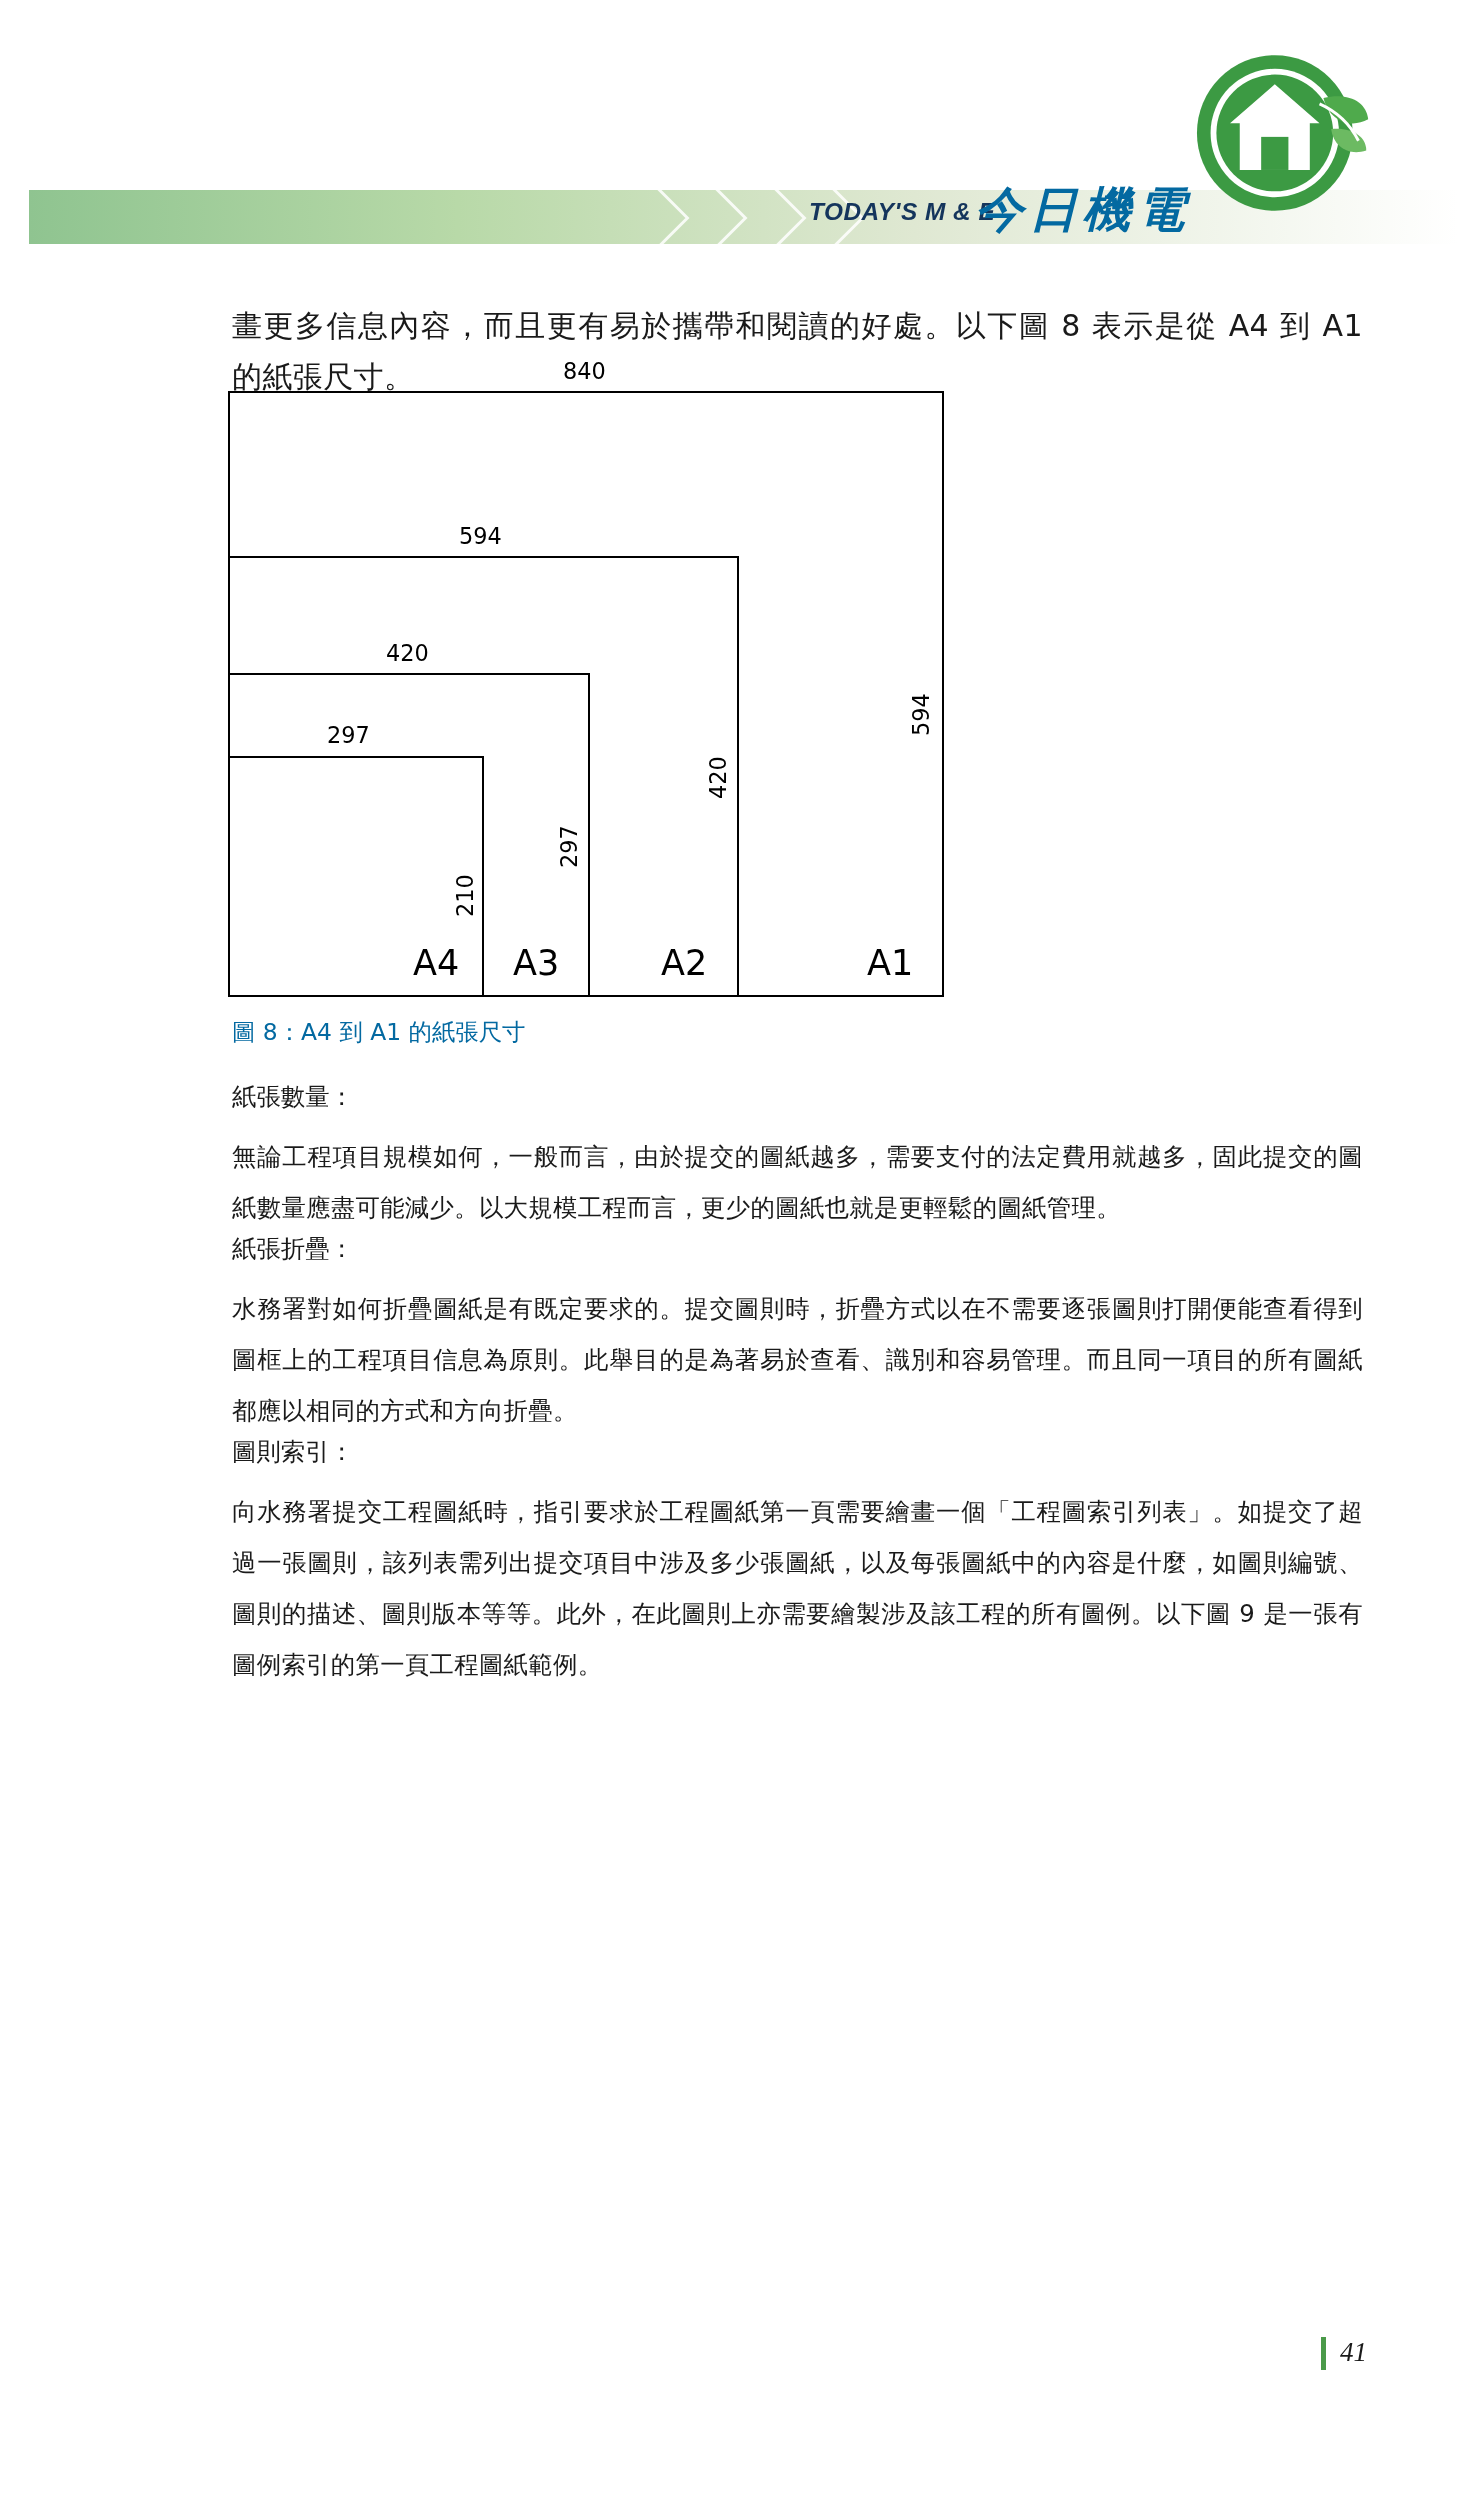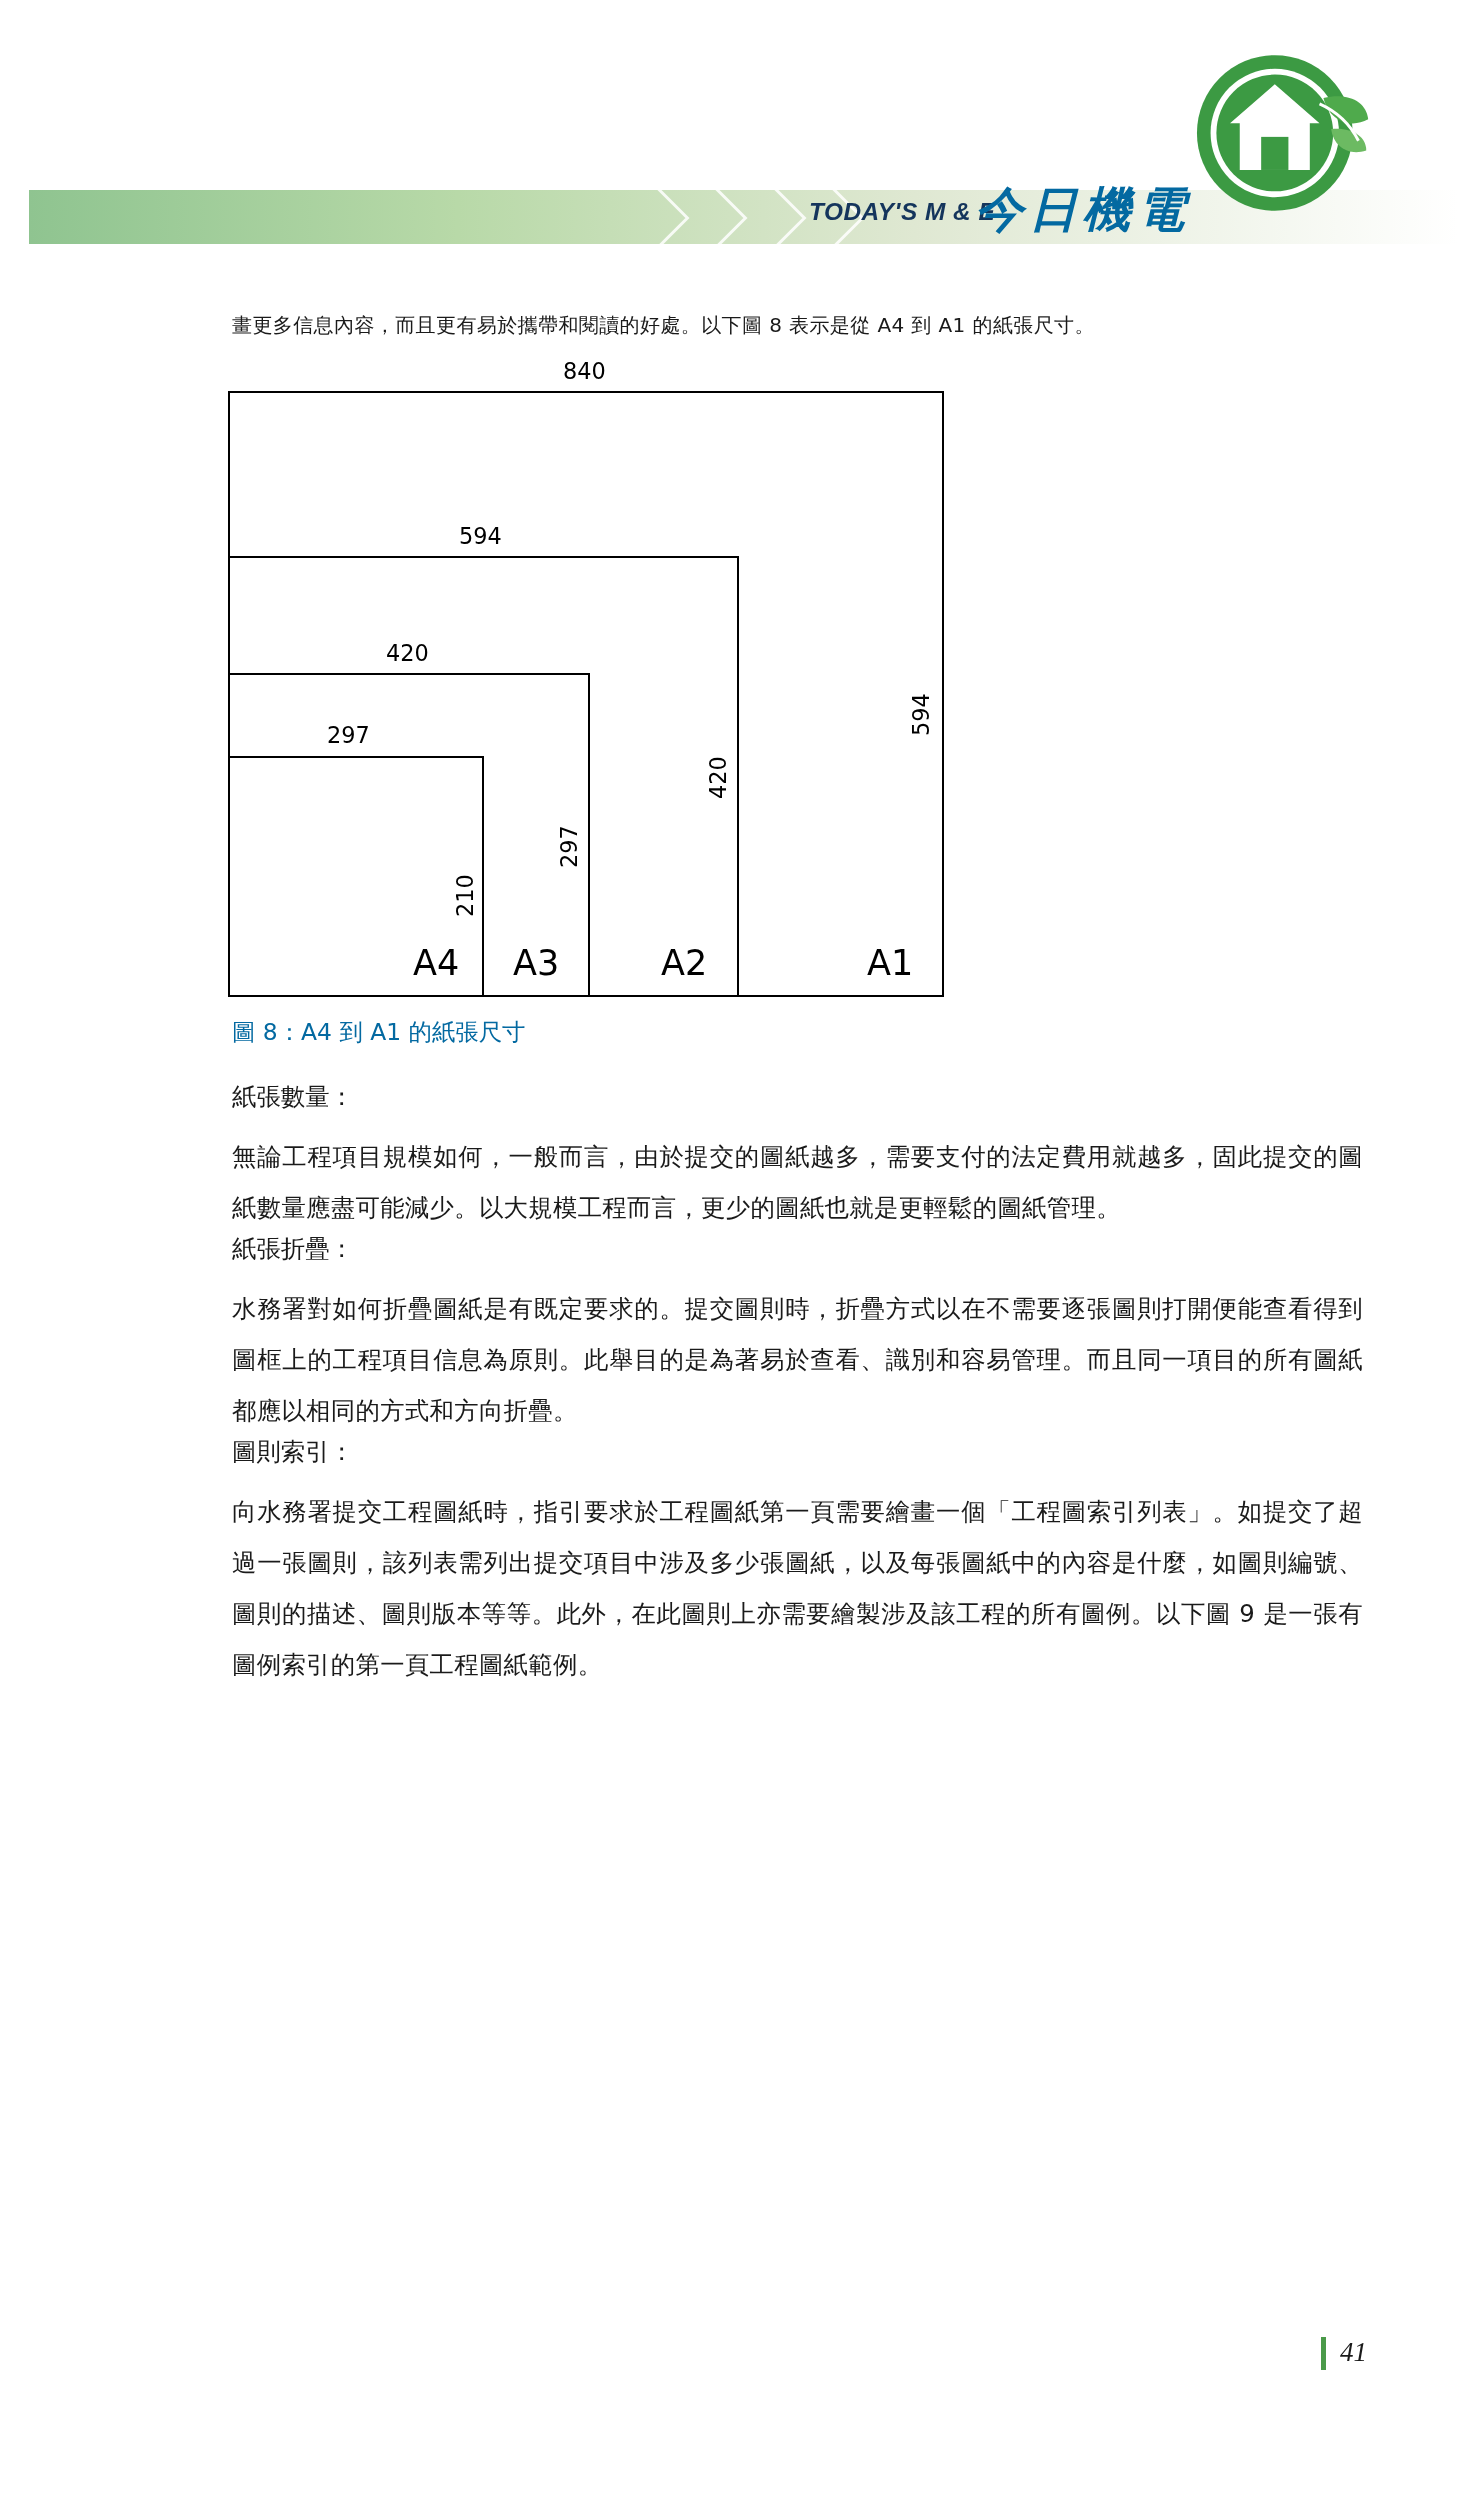--- a/index.html
+++ b/index.html
@@ -91,21 +91,21 @@
   
   .content {
     position: absolute;
     left: 0;
     top: 0;
     width: 1482px;
   }
   .para {
     position: absolute;
     font-family: "DejaVu Sans", sans-serif;
-    font-size: 20px;
+    font-size: 30px;
     line-height: 51px;
     color: #1a1a1a;
     letter-spacing: 0.4px;
     text-align: justify;
   }
   .lead {
     left: 232px;
     top: 300px;
     width: 1131px;
   }

